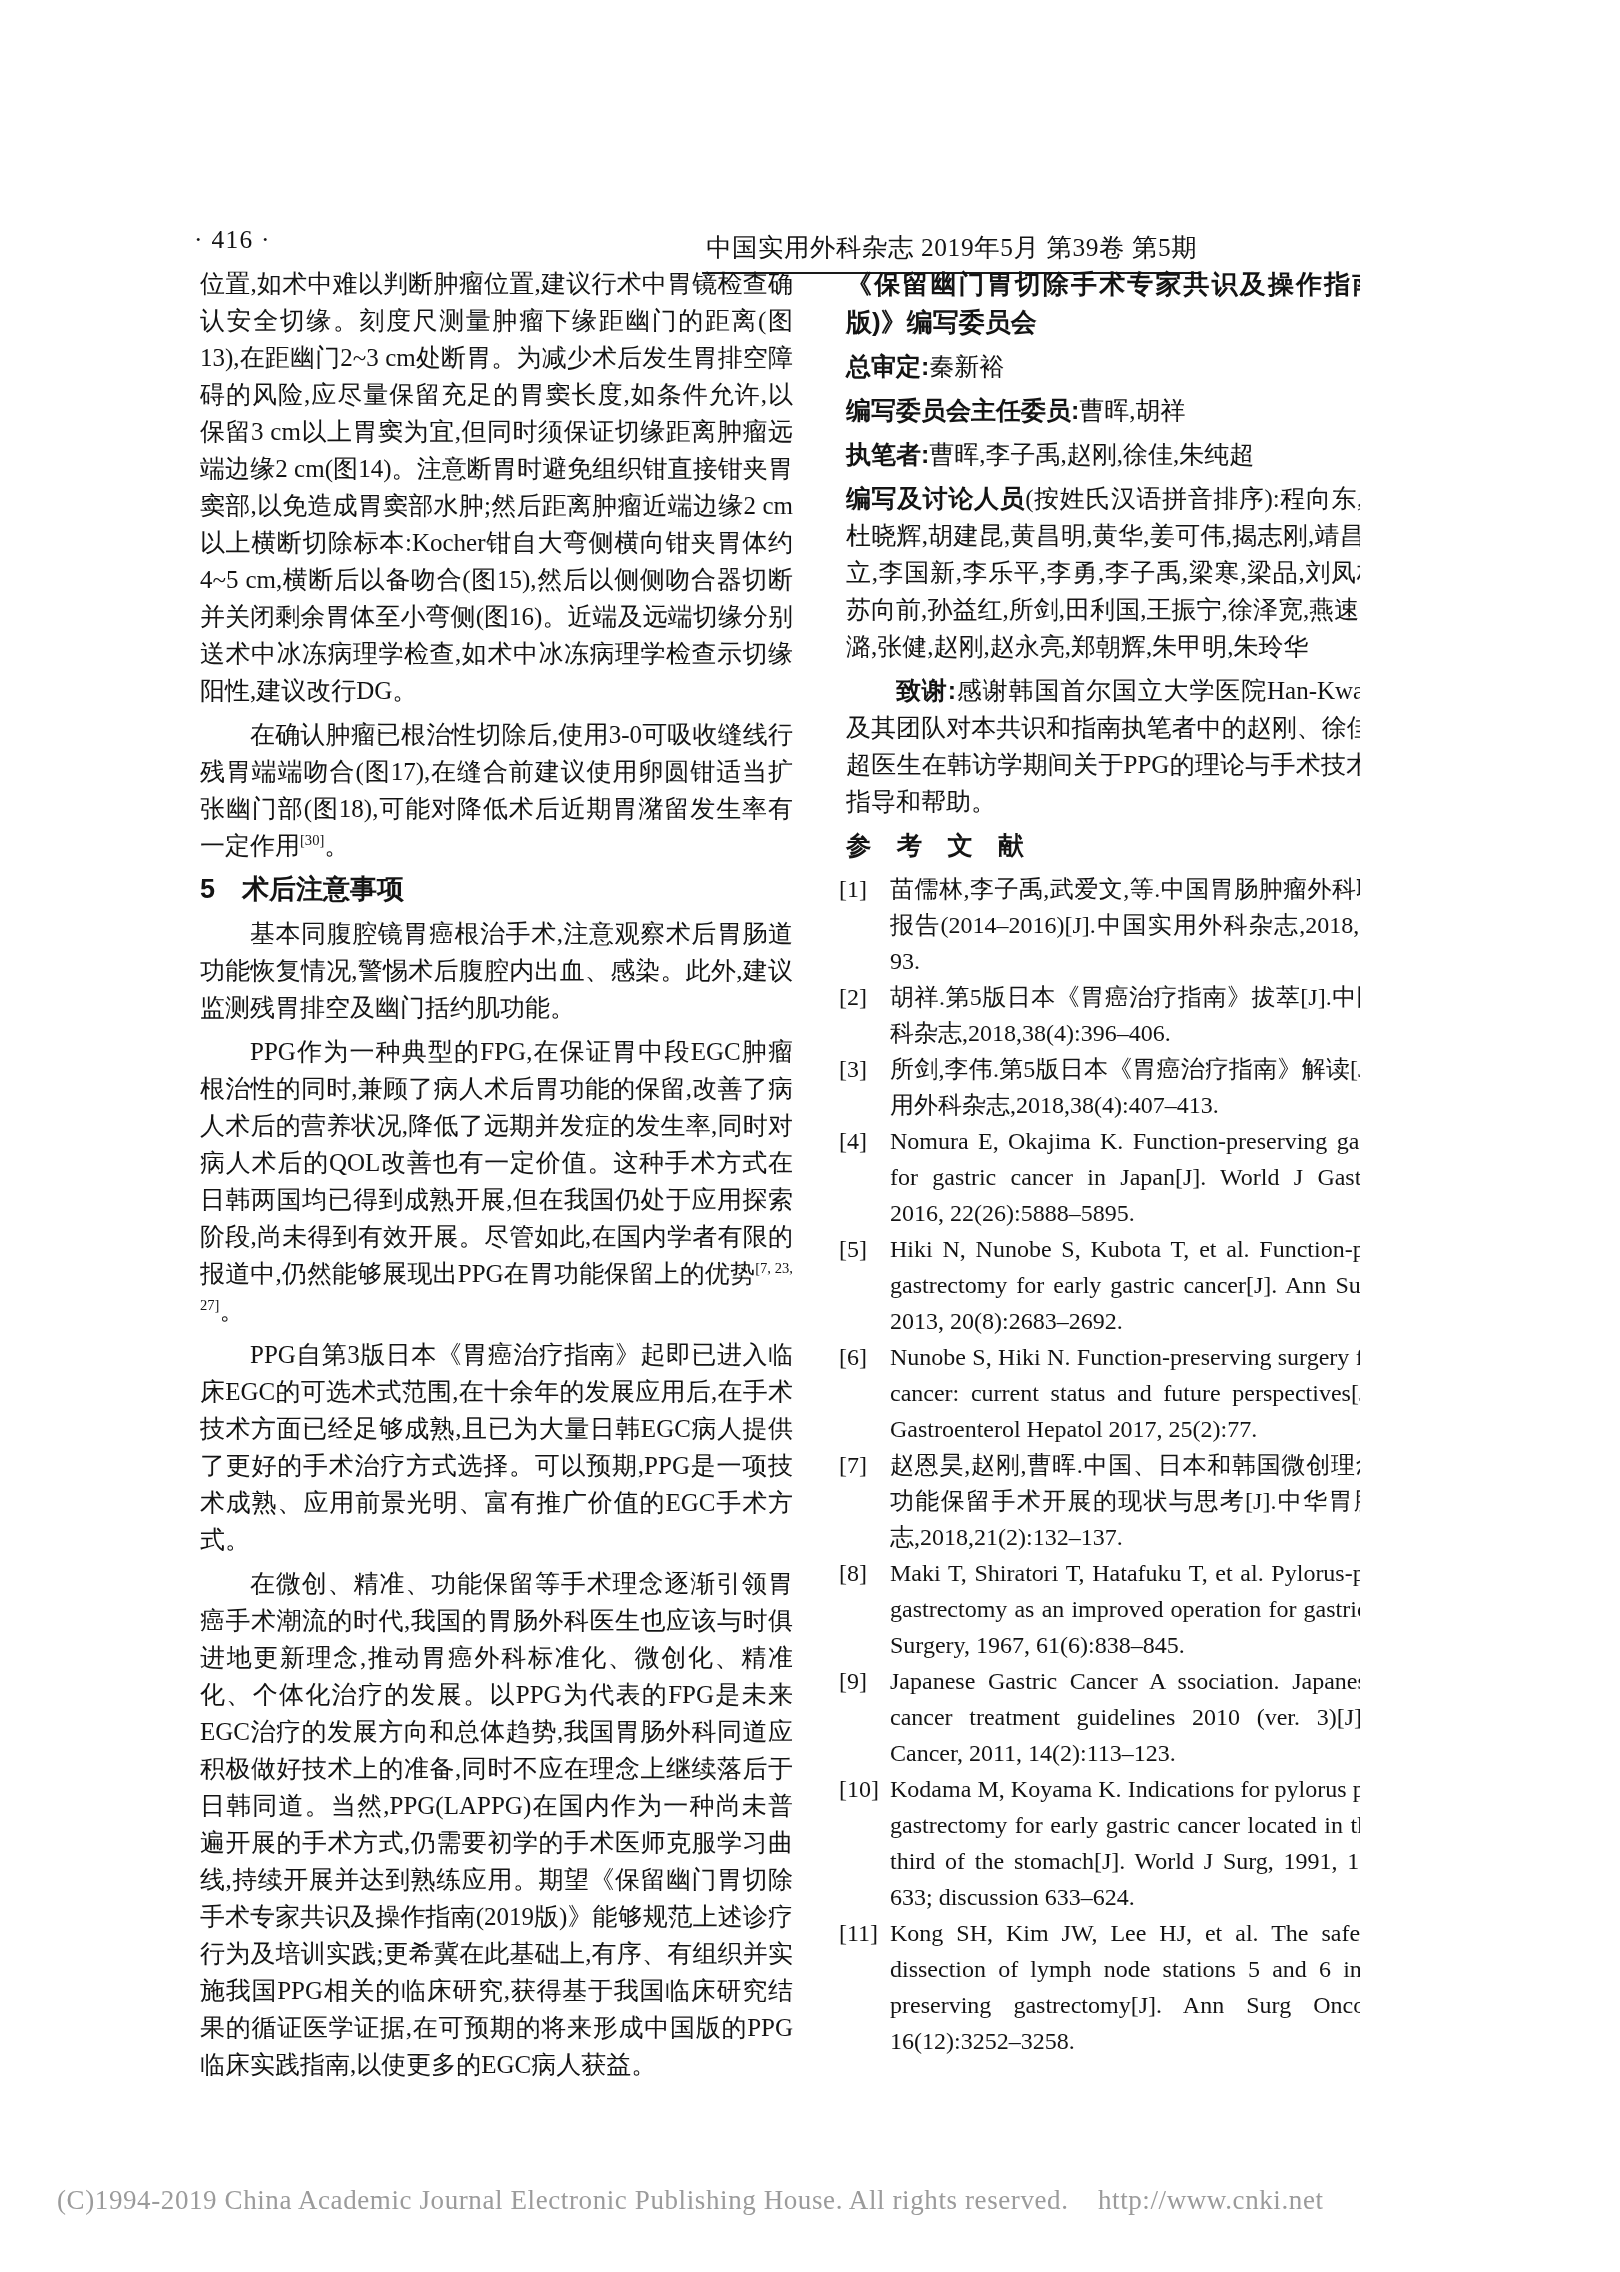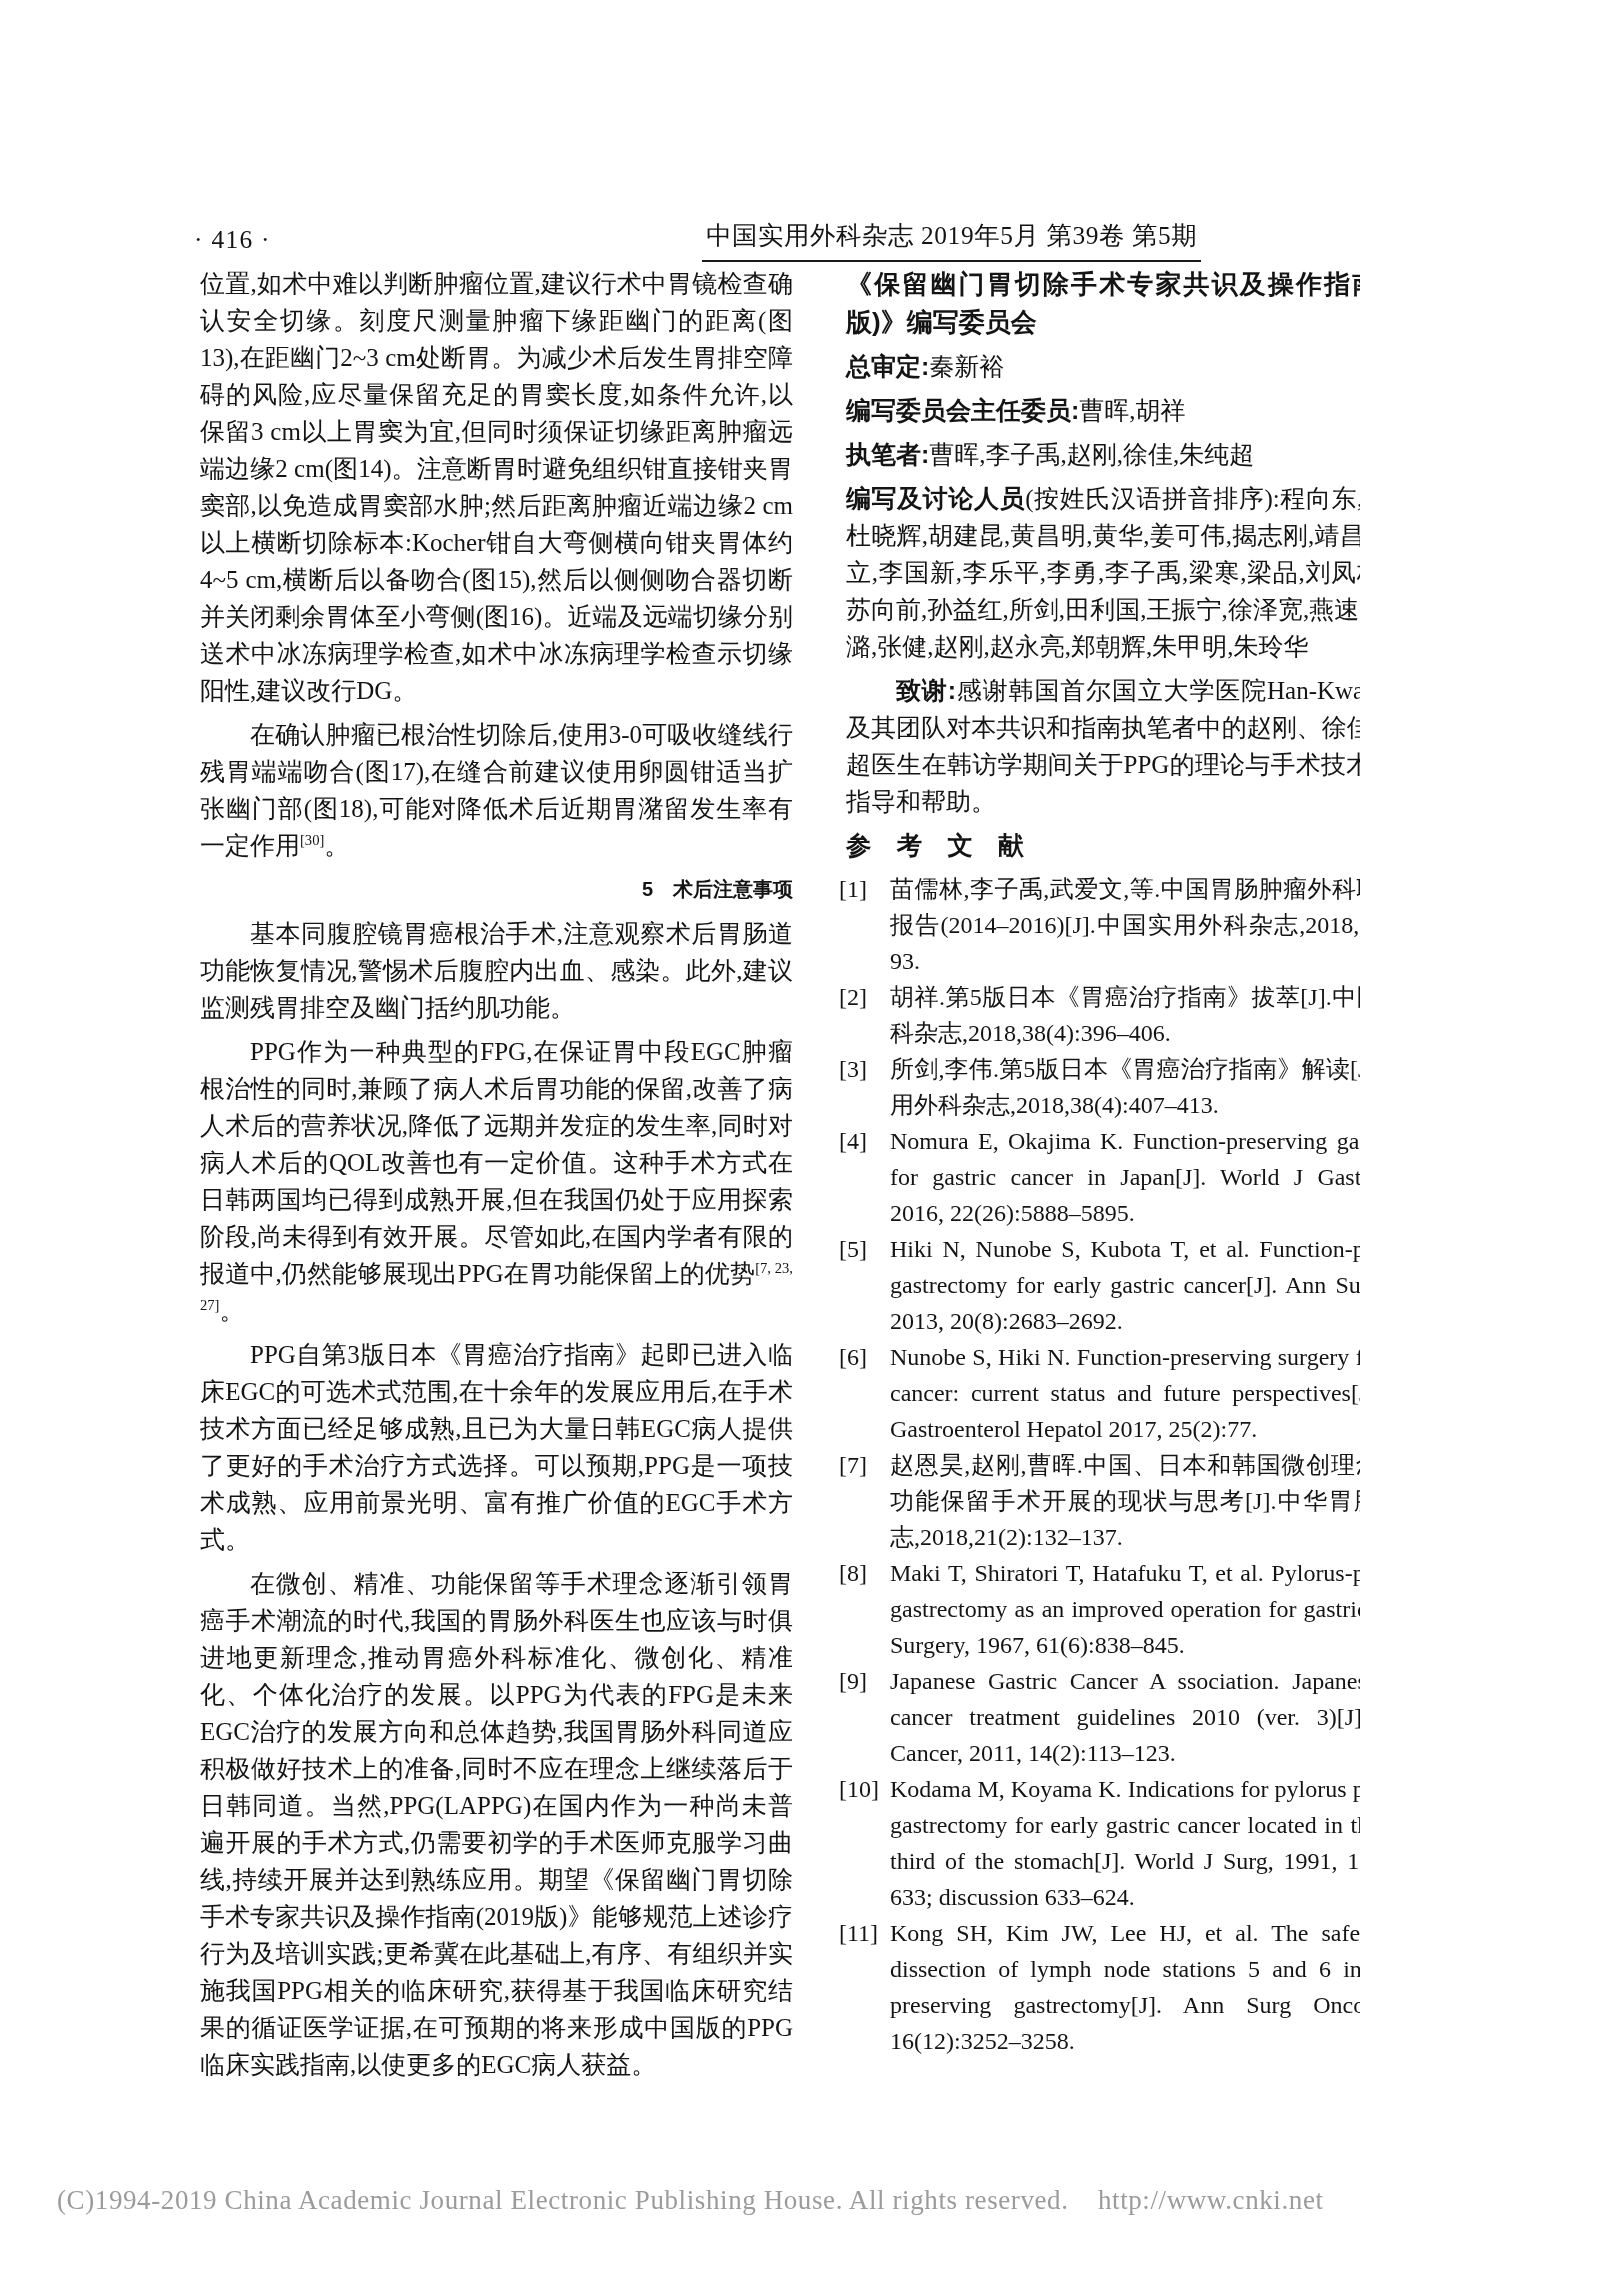--- a/index.html
+++ b/index.html
@@ -11,21 +11,21 @@
     color:#141414;
     font-family:"Liberation Serif","DejaVu Serif",serif;
     overflow:hidden;
   }
   
   .header-left{
     position:absolute;left:194px;top:224px;
     font-size:25.4px;line-height:30.5px;letter-spacing:1.3px;
   }
   .header-right{
-    position:absolute;top:220px;right:159px;
+    position:absolute;top:232px;right:159px;
     font-size:25.4px;line-height:30.5px;
     padding:0 3.8px 9px 3.8px;
     border-bottom:2.5px solid #1a1a1a;
     letter-spacing:0.6px;
     text-align:center;
   }
   
   .col{
     position:absolute;top:258px;
     font-size:25px;line-height:37px;
@@ -33,22 +33,22 @@
   }
   .col-left{left:193px;width:607px;}
   .col-right{left:839px;width:615px;}
   .col p{margin:7px;padding:0;}
   .p-indent{text-indent:50px;}
   sup.refmark{
     font-size:14.6px;line-height:0;vertical-align:super;letter-spacing:0;
   }
   .sec-heading{
     font-family:"Liberation Sans","DejaVu Sans",sans-serif;
-    font-weight:700;font-size:20px;line-height:37px;
-    margin:34px 0 1.3px 0;text-align:right;
+    font-weight:700;font-size:27px;line-height:37px;
+    margin:34px 0 1.3px 0;text-align:left;
   }
   
   .doc-title{
     font-family:"Liberation Sans","DejaVu Sans",sans-serif;
     font-weight:700;font-size:26px;line-height:38px;
     margin:0;padding:0;text-align:justify;
   }
   .kv{margin:0;}
   .kv .label{
     font-family:"Liberation Sans","DejaVu Sans",sans-serif;

